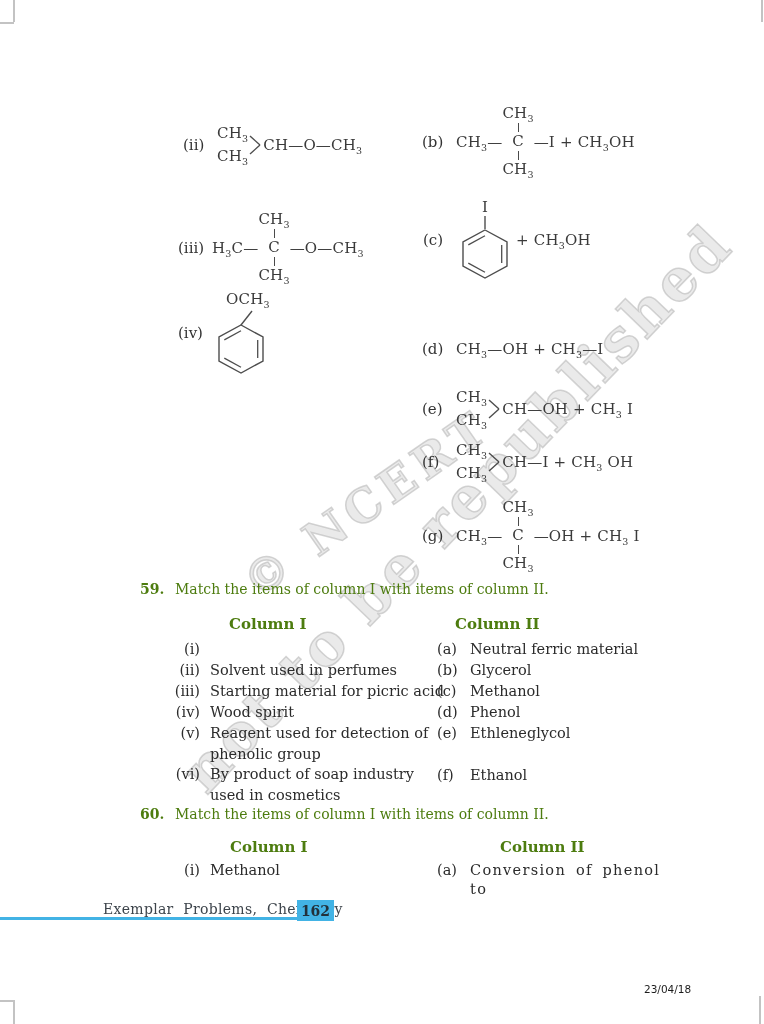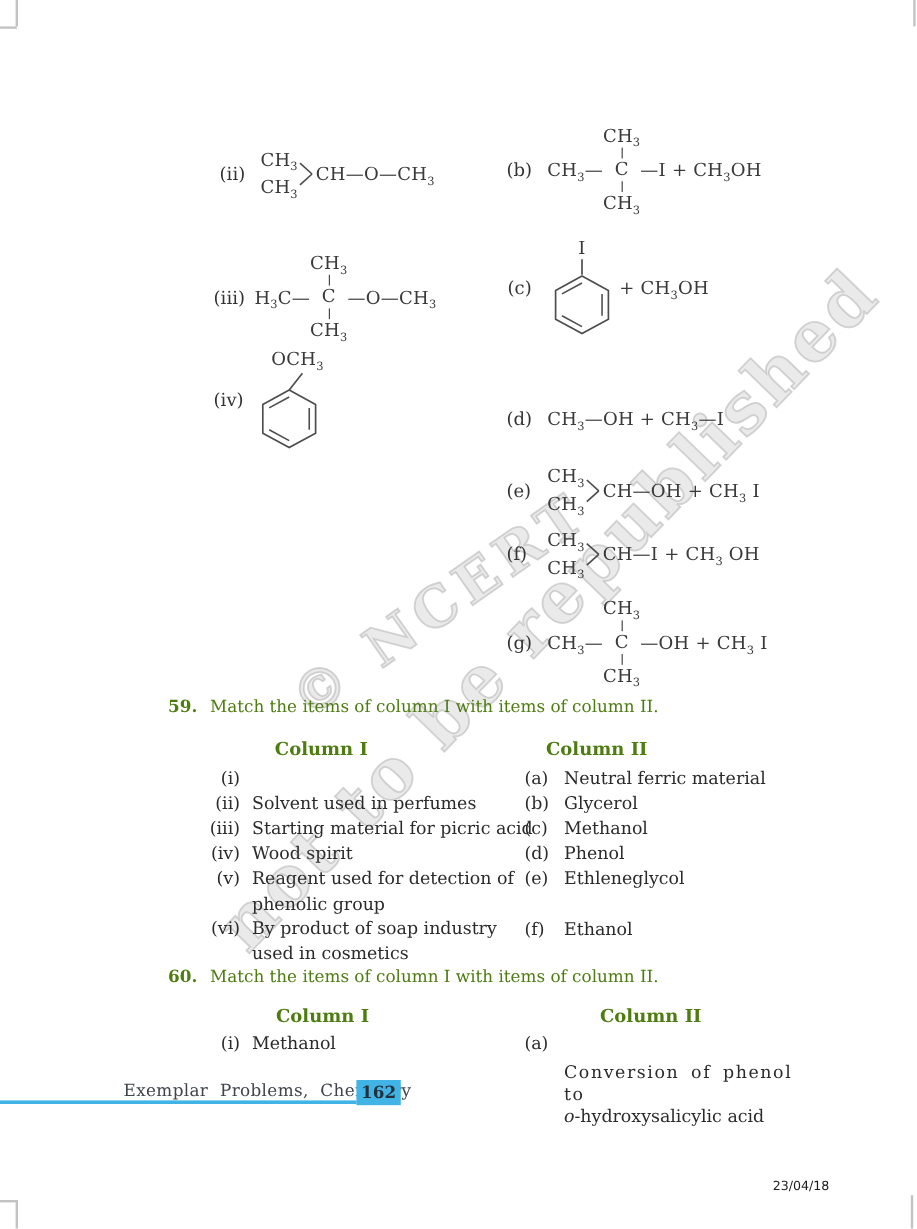--- a/index.html
+++ b/index.html
@@ -43,21 +43,21 @@
   
   .qrow{position:absolute;display:flex;font-size:14px;color:#4d7c0f;}
   .qnum{width:35px;flex:none;font-weight:bold;}
   .colheader{position:absolute;font-size:15px;font-weight:bold;color:#4d7c0f;}
   .mlist{position:absolute;}
   .mitem{display:flex;font-size:14.5px;line-height:20.9px;color:#2b2b2b;}
   .mlabel{width:48px;flex:none;text-align:right;margin-right:10px;}
   .mlabel2{width:33px;flex:none;}
   .gap-after{margin-bottom:21px;}
   .q60 .mitem{line-height:18.5px;}
-  .just1{letter-spacing:1.3px;word-spacing:4px;margin-top:24px;}
+  .just1{letter-spacing:1.3px;word-spacing:4px;}
   .ital{font-style:italic;}
 
   
   .footer-rule{position:absolute;left:0;top:917px;width:297px;height:3px;background:#42b3e5;}
   .footer-text{position:absolute;left:103px;top:901px;font-size:14px;color:#3d444b;word-spacing:5px;letter-spacing:0.3px;}
   .page-badge{position:absolute;left:297px;top:900px;width:37px;height:21px;background:#42b3e5;
               display:flex;align-items:center;justify-content:center;
               font-size:14px;font-weight:bold;color:#22303a;}
   .date-stamp{position:absolute;left:644px;top:983px;font-family:"DejaVu Sans", "Liberation Sans", sans-serif;
               font-size:10.5px;color:#1c1c1c;}
@@ -289,21 +289,20 @@
         <span class="mlabel">(i)</span>
         <div>Methanol</div>
       </div>
     </div>
 
     <div class="mlist q60" style="left:437px;top:861px;width:230px;">
       <div class="mitem">
         <span class="mlabel2">(a)</span>
         <div>
           <div class="just1">Conversion of phenol to</div>
-          <div><span class="ital">o</span><span>-hydroxysalicylic acid</span></div>
         </div>
       </div>
     </div>
 
     <div class="footer-rule"></div>
     <div class="footer-text">Exemplar Problems, Chemistry</div>
     <div class="page-badge">162</div>
     <div class="date-stamp">23/04/18</div>
 
   </div>

